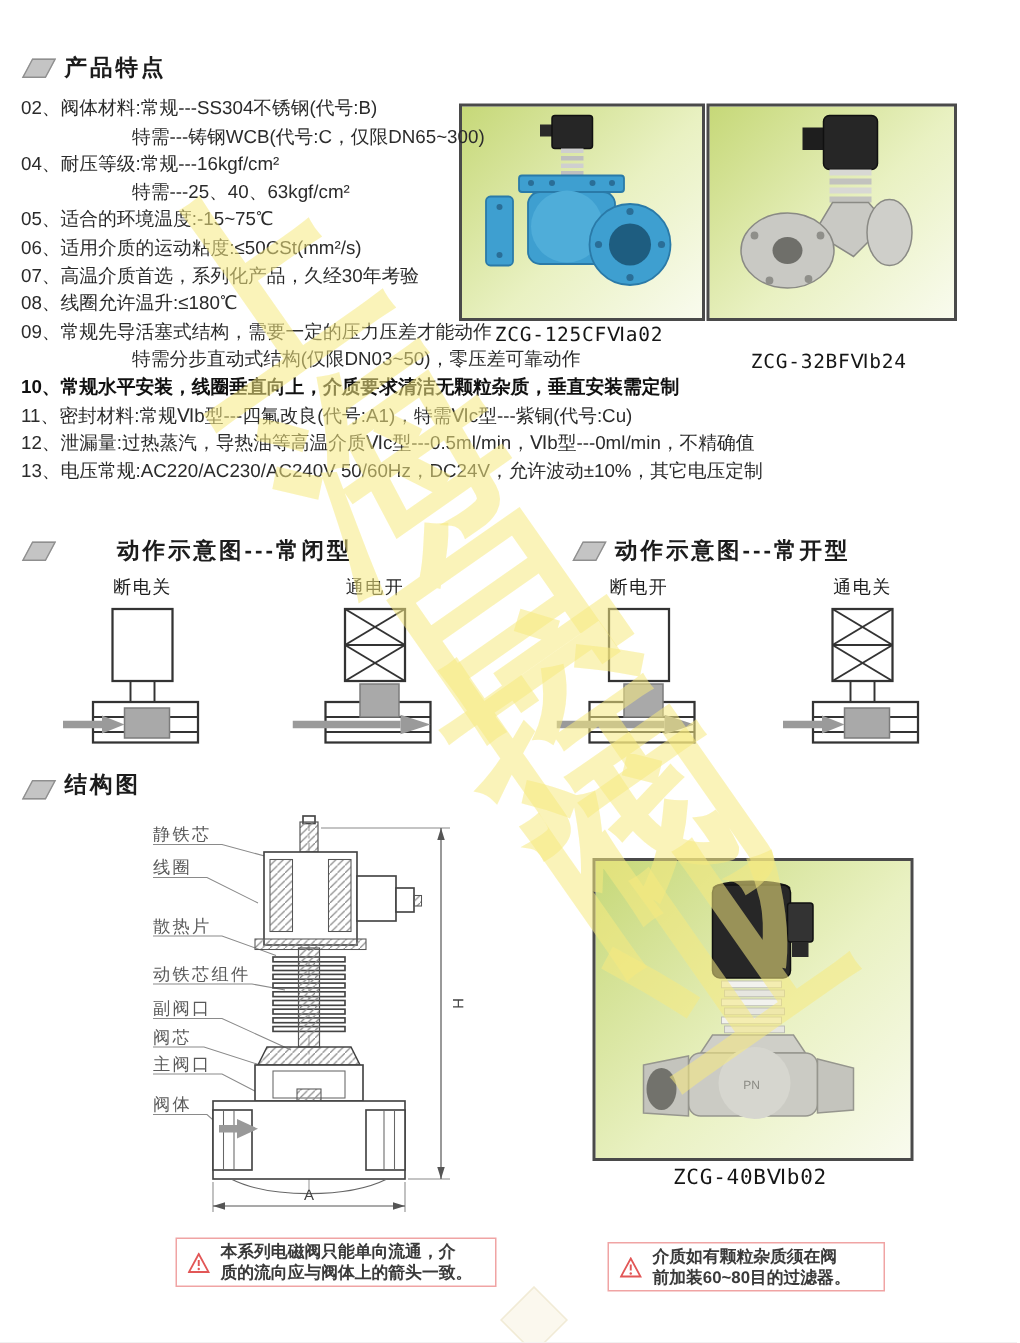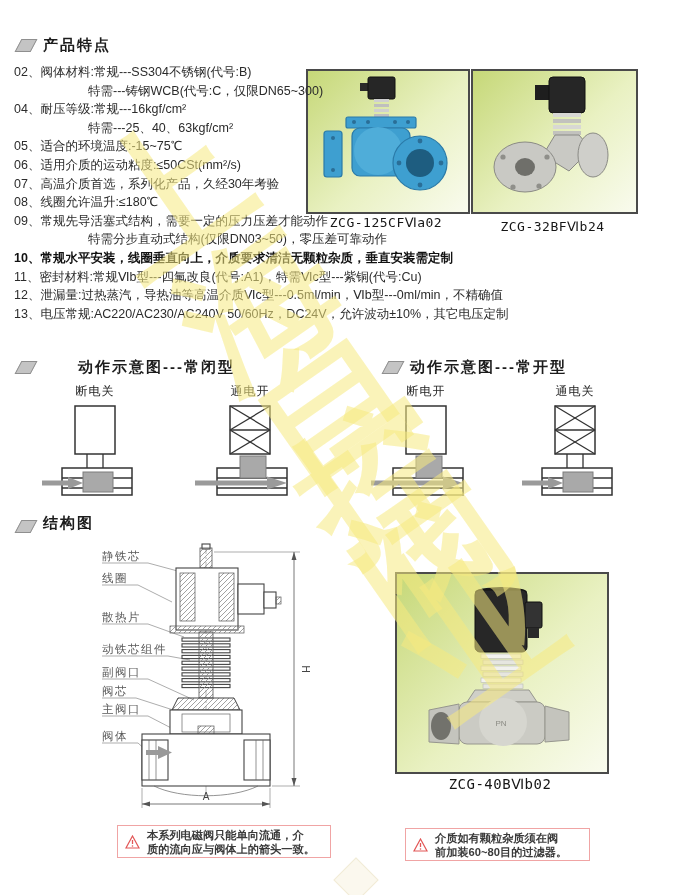--- a/index.html
+++ b/index.html
@@ -134,21 +134,21 @@
         <ellipse cx="120" cy="84" rx="15" ry="22" fill="#cfcfca" stroke="#8a8a85" stroke-width="1"></ellipse>
         <ellipse cx="52" cy="96" rx="31" ry="25" fill="#c9c9c4" stroke="#8a8a85" stroke-width="1"></ellipse>
         <ellipse cx="52" cy="96" rx="10" ry="9" fill="#6f6f6a"></ellipse>
         <circle cx="30" cy="86" r="2.6" fill="#8f8f8a"></circle>
           <circle cx="74" cy="86" r="2.6" fill="#8f8f8a"></circle>
         <circle cx="40" cy="116" r="2.6" fill="#8f8f8a"></circle>
           <circle cx="66" cy="115" r="2.6" fill="#8f8f8a"></circle>
       </g>
     </svg>
   </div>
-  <div class="pcaption" style="left:471px;top:219px;width:163px;">ZCG-32BFⅥb24</div>
+  <div class="pcaption" style="left:471px;top:233px;width:163px;">ZCG-32BFⅥb24</div>
 
   <div class="sec-header" style="top:358px;left:18px;gap:44px;">
     <span class="sec-icon"></span>
     <span class="sec-text">动作示意图---常闭型</span>
   </div>
   <div class="sec-header" style="top:358px;left:385px;">
     <span class="sec-icon"></span>
     <span class="sec-text">动作示意图---常开型</span>
   </div>
 

